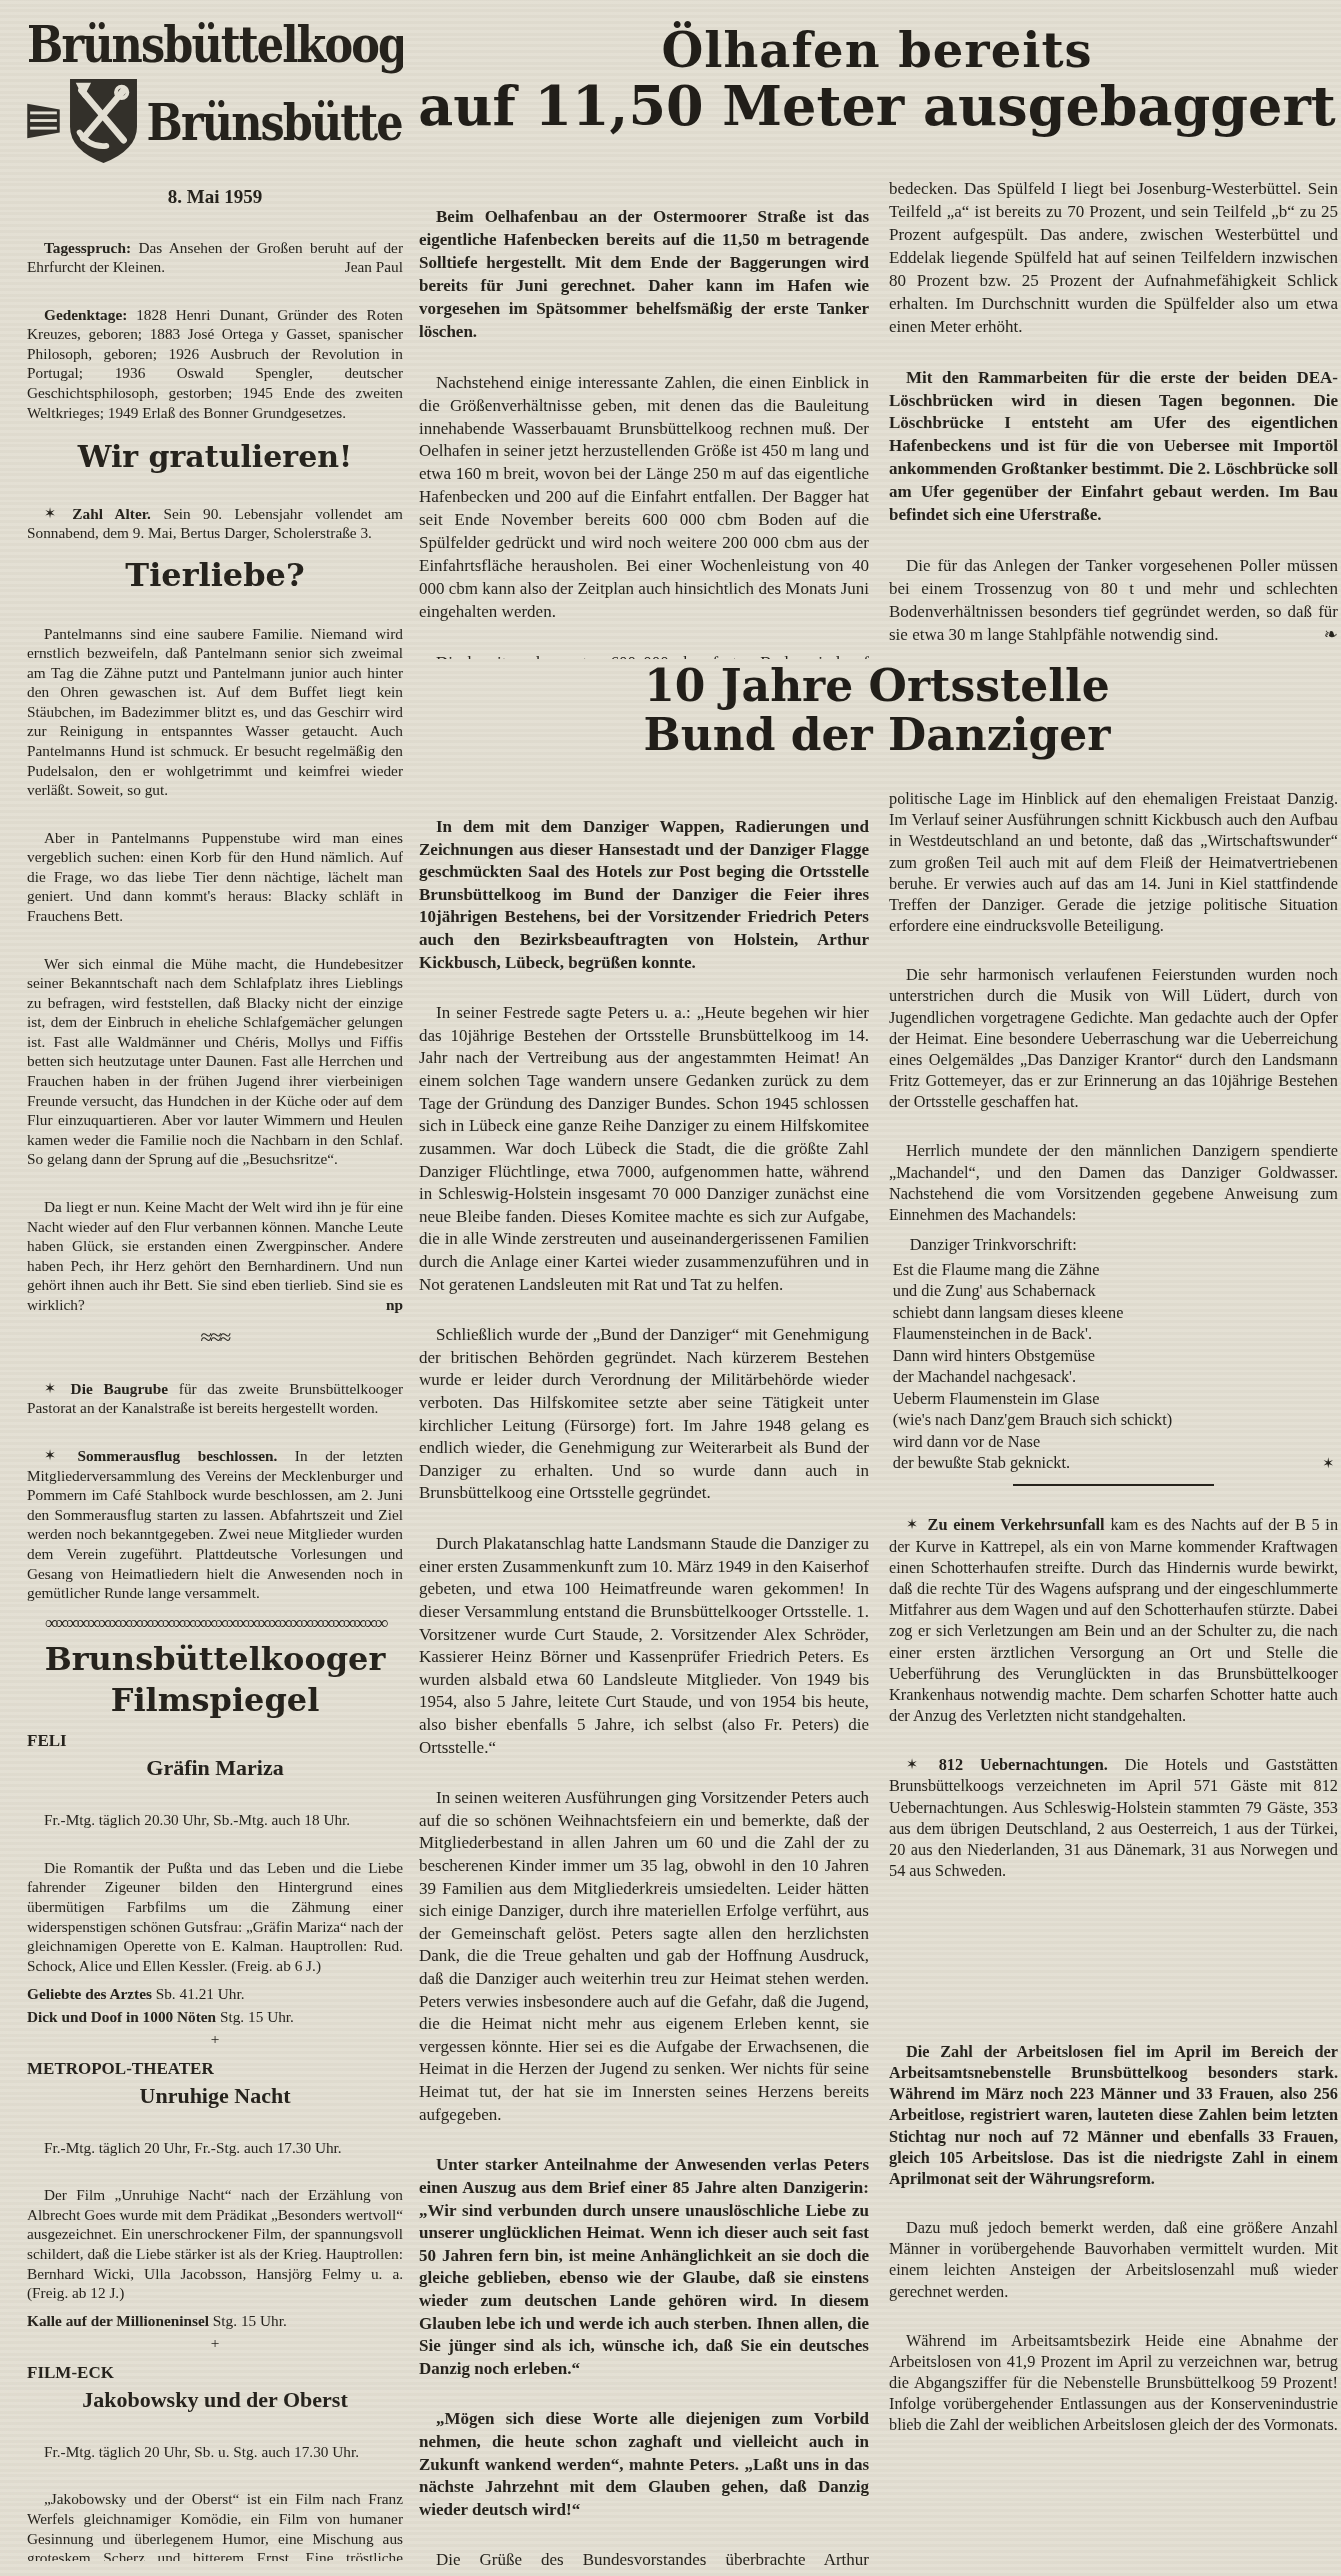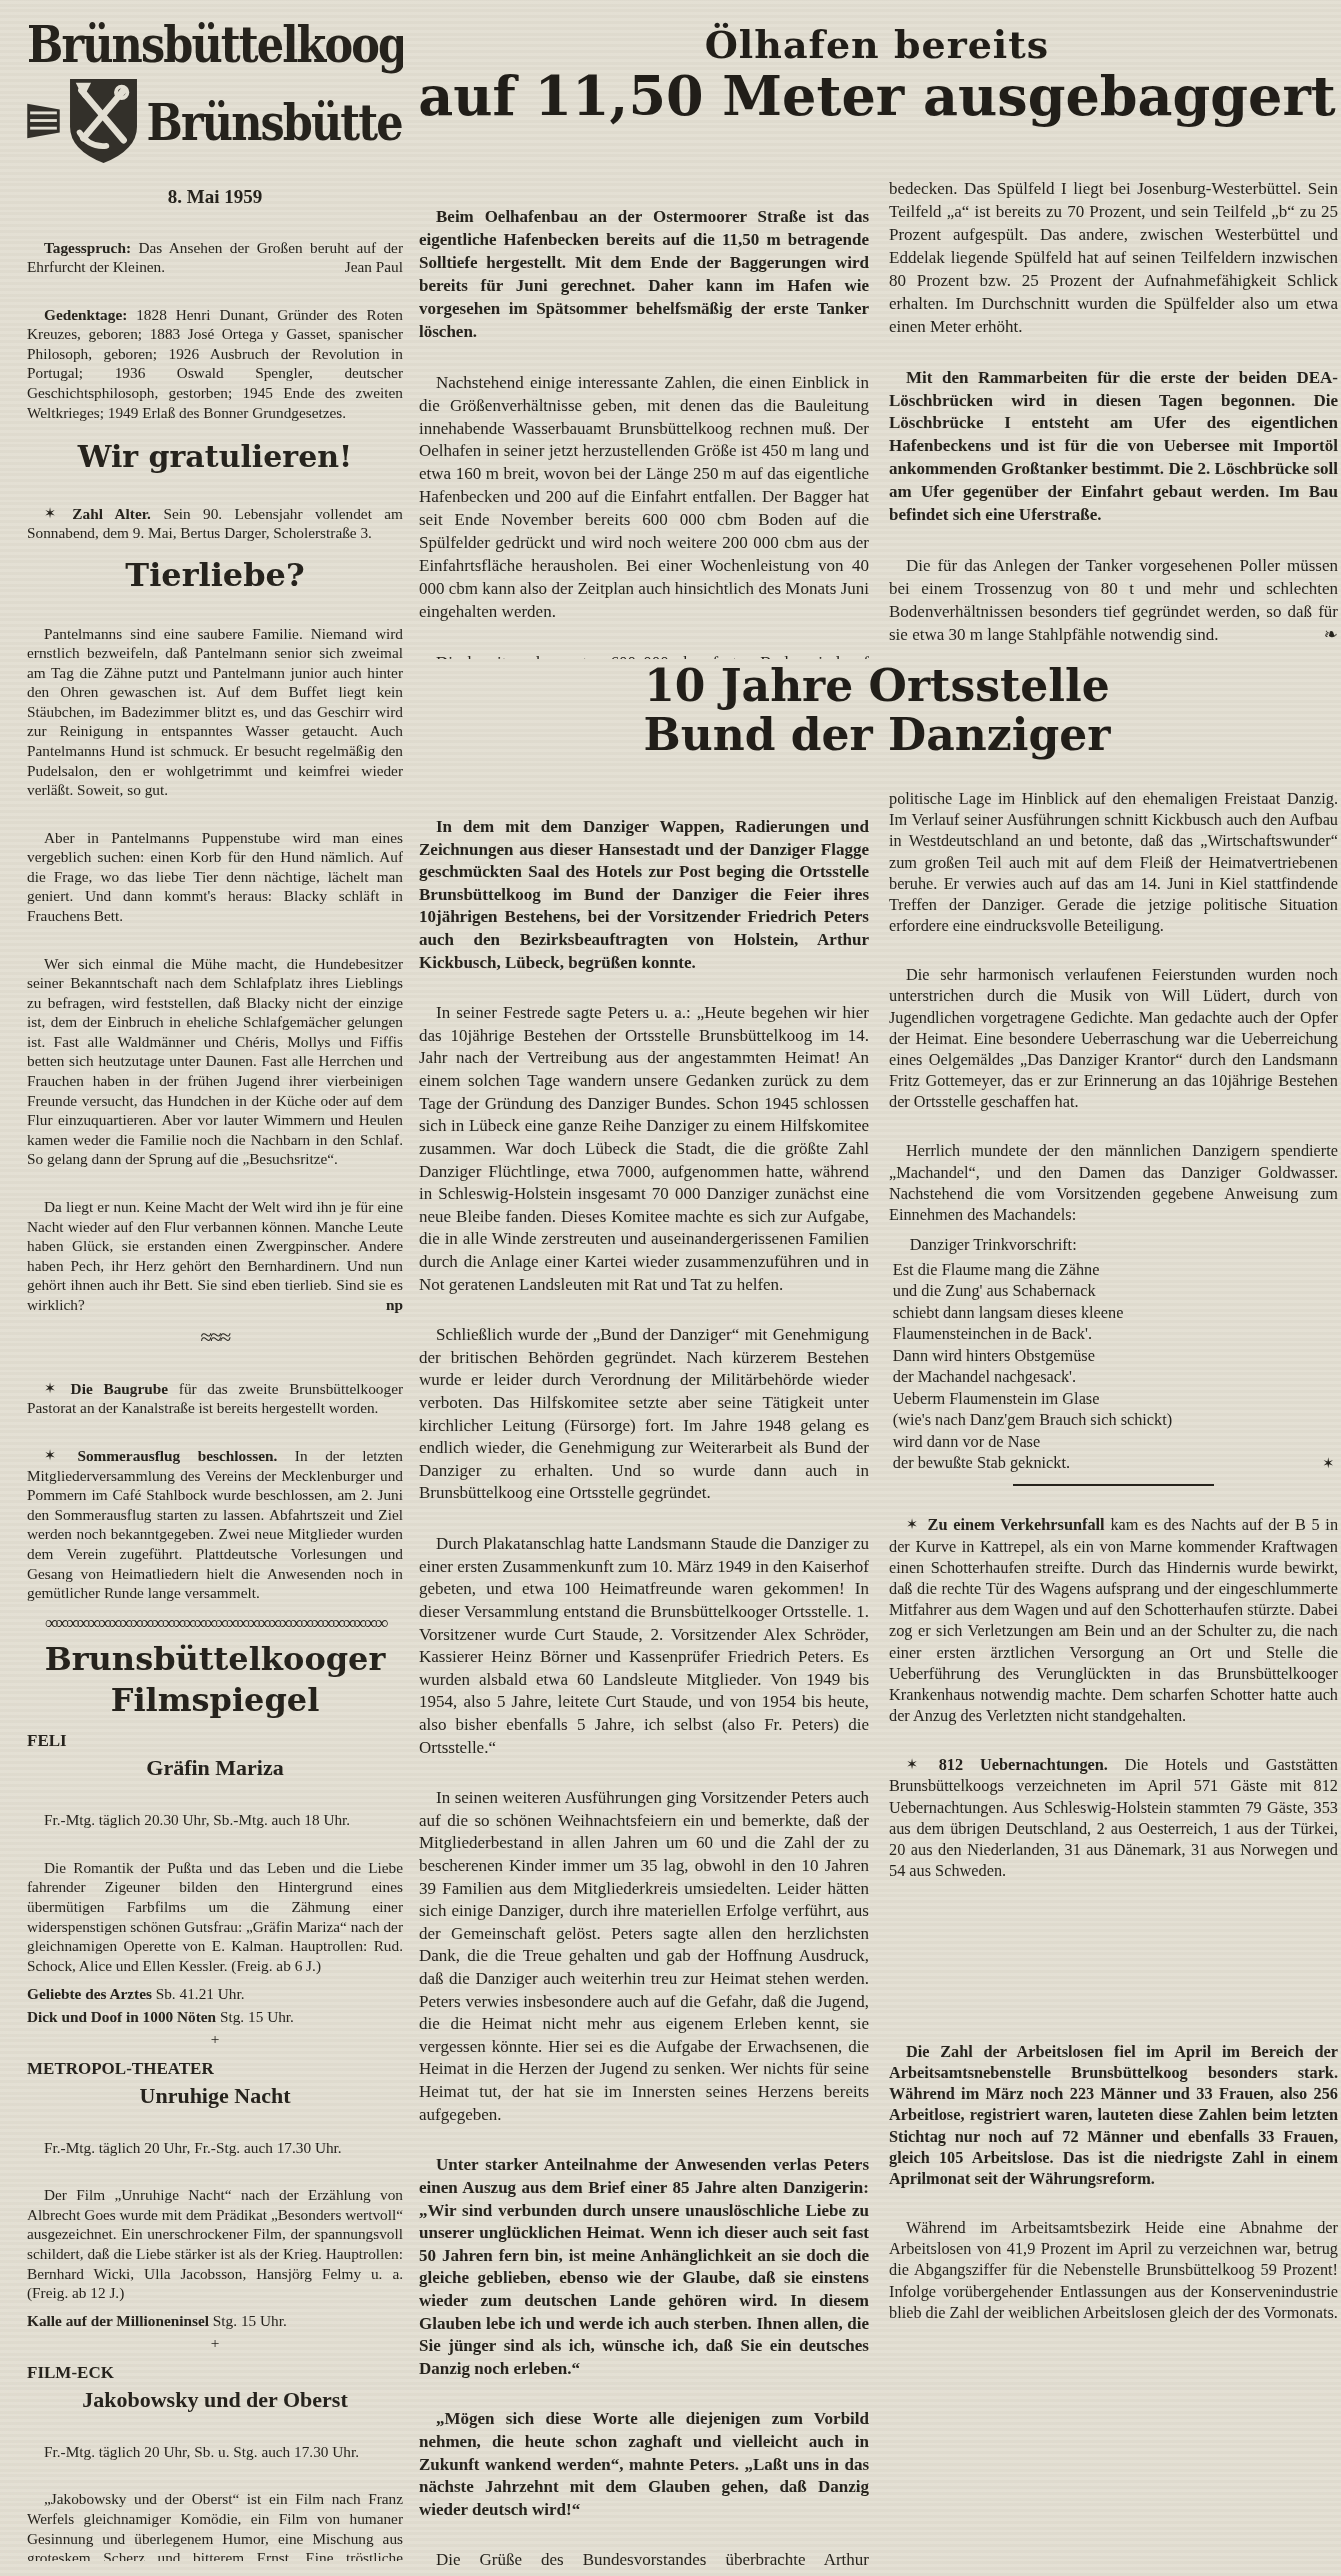--- a/index.html
+++ b/index.html
@@ -30,21 +30,21 @@
   .masthead{margin-bottom:9.6px;}
   .mast1{font-family:"DejaVu Serif",serif;font-weight:bold;font-size:43px;letter-spacing:-1.9px;line-height:1;transform:scaleY(1.15);transform-origin:top left;white-space:nowrap;}
   .mastrow{display:flex;align-items:center;gap:5.8px;margin-top:13.4px;}
   .mast2{font-family:"DejaVu Serif",serif;font-weight:bold;font-size:43px;letter-spacing:-1.9px;line-height:1;transform:scaleY(1.15);white-space:nowrap;}
   .crest{flex:0 0 auto;}
   .pennant{flex:0 0 auto;}
   .dateline{font-weight:bold;font-size:19px;text-align:center;margin:15.3px 0 13.4px 0;}
   
   .h-oel{position:absolute;left:417px;top:25px;width:920px;text-align:center;
     font-family:"DejaVu Serif",serif;font-weight:bold;color:#211e19;}
-  .h-oel .l1{font-size:38px;line-height:1.05;letter-spacing:1px;}
+  .h-oel .l1{font-size:48px;line-height:1.05;letter-spacing:1px;}
   .h-oel .l2{font-size:54px;line-height:1.15;letter-spacing:0px;white-space:nowrap;}
   .h-danzig{position:absolute;left:417px;top:661px;width:920px;text-align:center;
     font-family:"DejaVu Serif",serif;font-weight:bold;color:#211e19;}
   .h-danzig .l1,.h-danzig .l2{font-size:44px;line-height:1.12;}
   .subhead{font-family:"DejaVu Serif",serif;font-weight:bold;text-align:center;}
   .h-grat{font-size:30px;margin:15.3px 0 9.6px 0;}
   .h-tier{font-size:32px;margin:11.5px 0 9.6px 0;}
   .h-film{font-size:32px;margin:7.7px 0 7.7px 0;letter-spacing:0px;}
   .cinema-name{font-weight:bold;font-size:17px;margin:9.6px 0 1.9px 0;text-align:left;}
   .film-title{font-weight:bold;font-size:22px;text-align:center;margin:1.9px 0 1.9px 0;}
@@ -255,17 +255,18 @@
 
     <p class="ind">
       <span class="star">✶</span>
       <b>812 Uebernachtungen.</b>
       <span>Die Hotels und Gaststätten Brunsbüttelkoogs verzeichneten im April 571 Gäste mit 812 Uebernachtungen. Aus Schleswig-Holstein stammten 79 Gäste, 353 aus dem übrigen Deutschland, 2 aus Oesterreich, 1 aus der Türkei, 20 aus den Niederlanden, 31 aus Dänemark, 31 aus Norwegen und 54 aus Schweden.</span>
     </p>
 
     <div class="gap"></div>
 
     <p class="ind leadbold">Die Zahl der Arbeitslosen fiel im April im Bereich der Arbeitsamtsnebenstelle Brunsbüttelkoog besonders stark. Während im März noch 223 Männer und 33 Frauen, also 256 Arbeitlose, registriert waren, lauteten diese Zahlen beim letzten Stichtag nur noch auf 72 Männer und ebenfalls 33 Frauen, gleich 105 Arbeitslose. Das ist die niedrigste Zahl in einem Aprilmonat seit der Währungsreform.</p>
+    <p class="ind">Dazu muß jedoch bemerkt werden, daß eine größere Anzahl Männer in vorübergehende Bauvorhaben vermittelt wurden. Mit einem leichten Ansteigen der Arbeitslosenzahl muß wieder gerechnet werden.</p>
     <p class="ind">Während im Arbeitsamtsbezirk Heide eine Abnahme der Arbeitslosen von 41,9 Prozent im April zu verzeichnen war, betrug die Abgangsziffer für die Nebenstelle Brunsbüttelkoog 59 Prozent! Infolge vorübergehender Entlassungen aus der Konservenindustrie blieb die Zahl der weiblichen Arbeitslosen gleich der des Vormonats.</p>
   </div>
 
 </div>
 
 
 </body></html>

